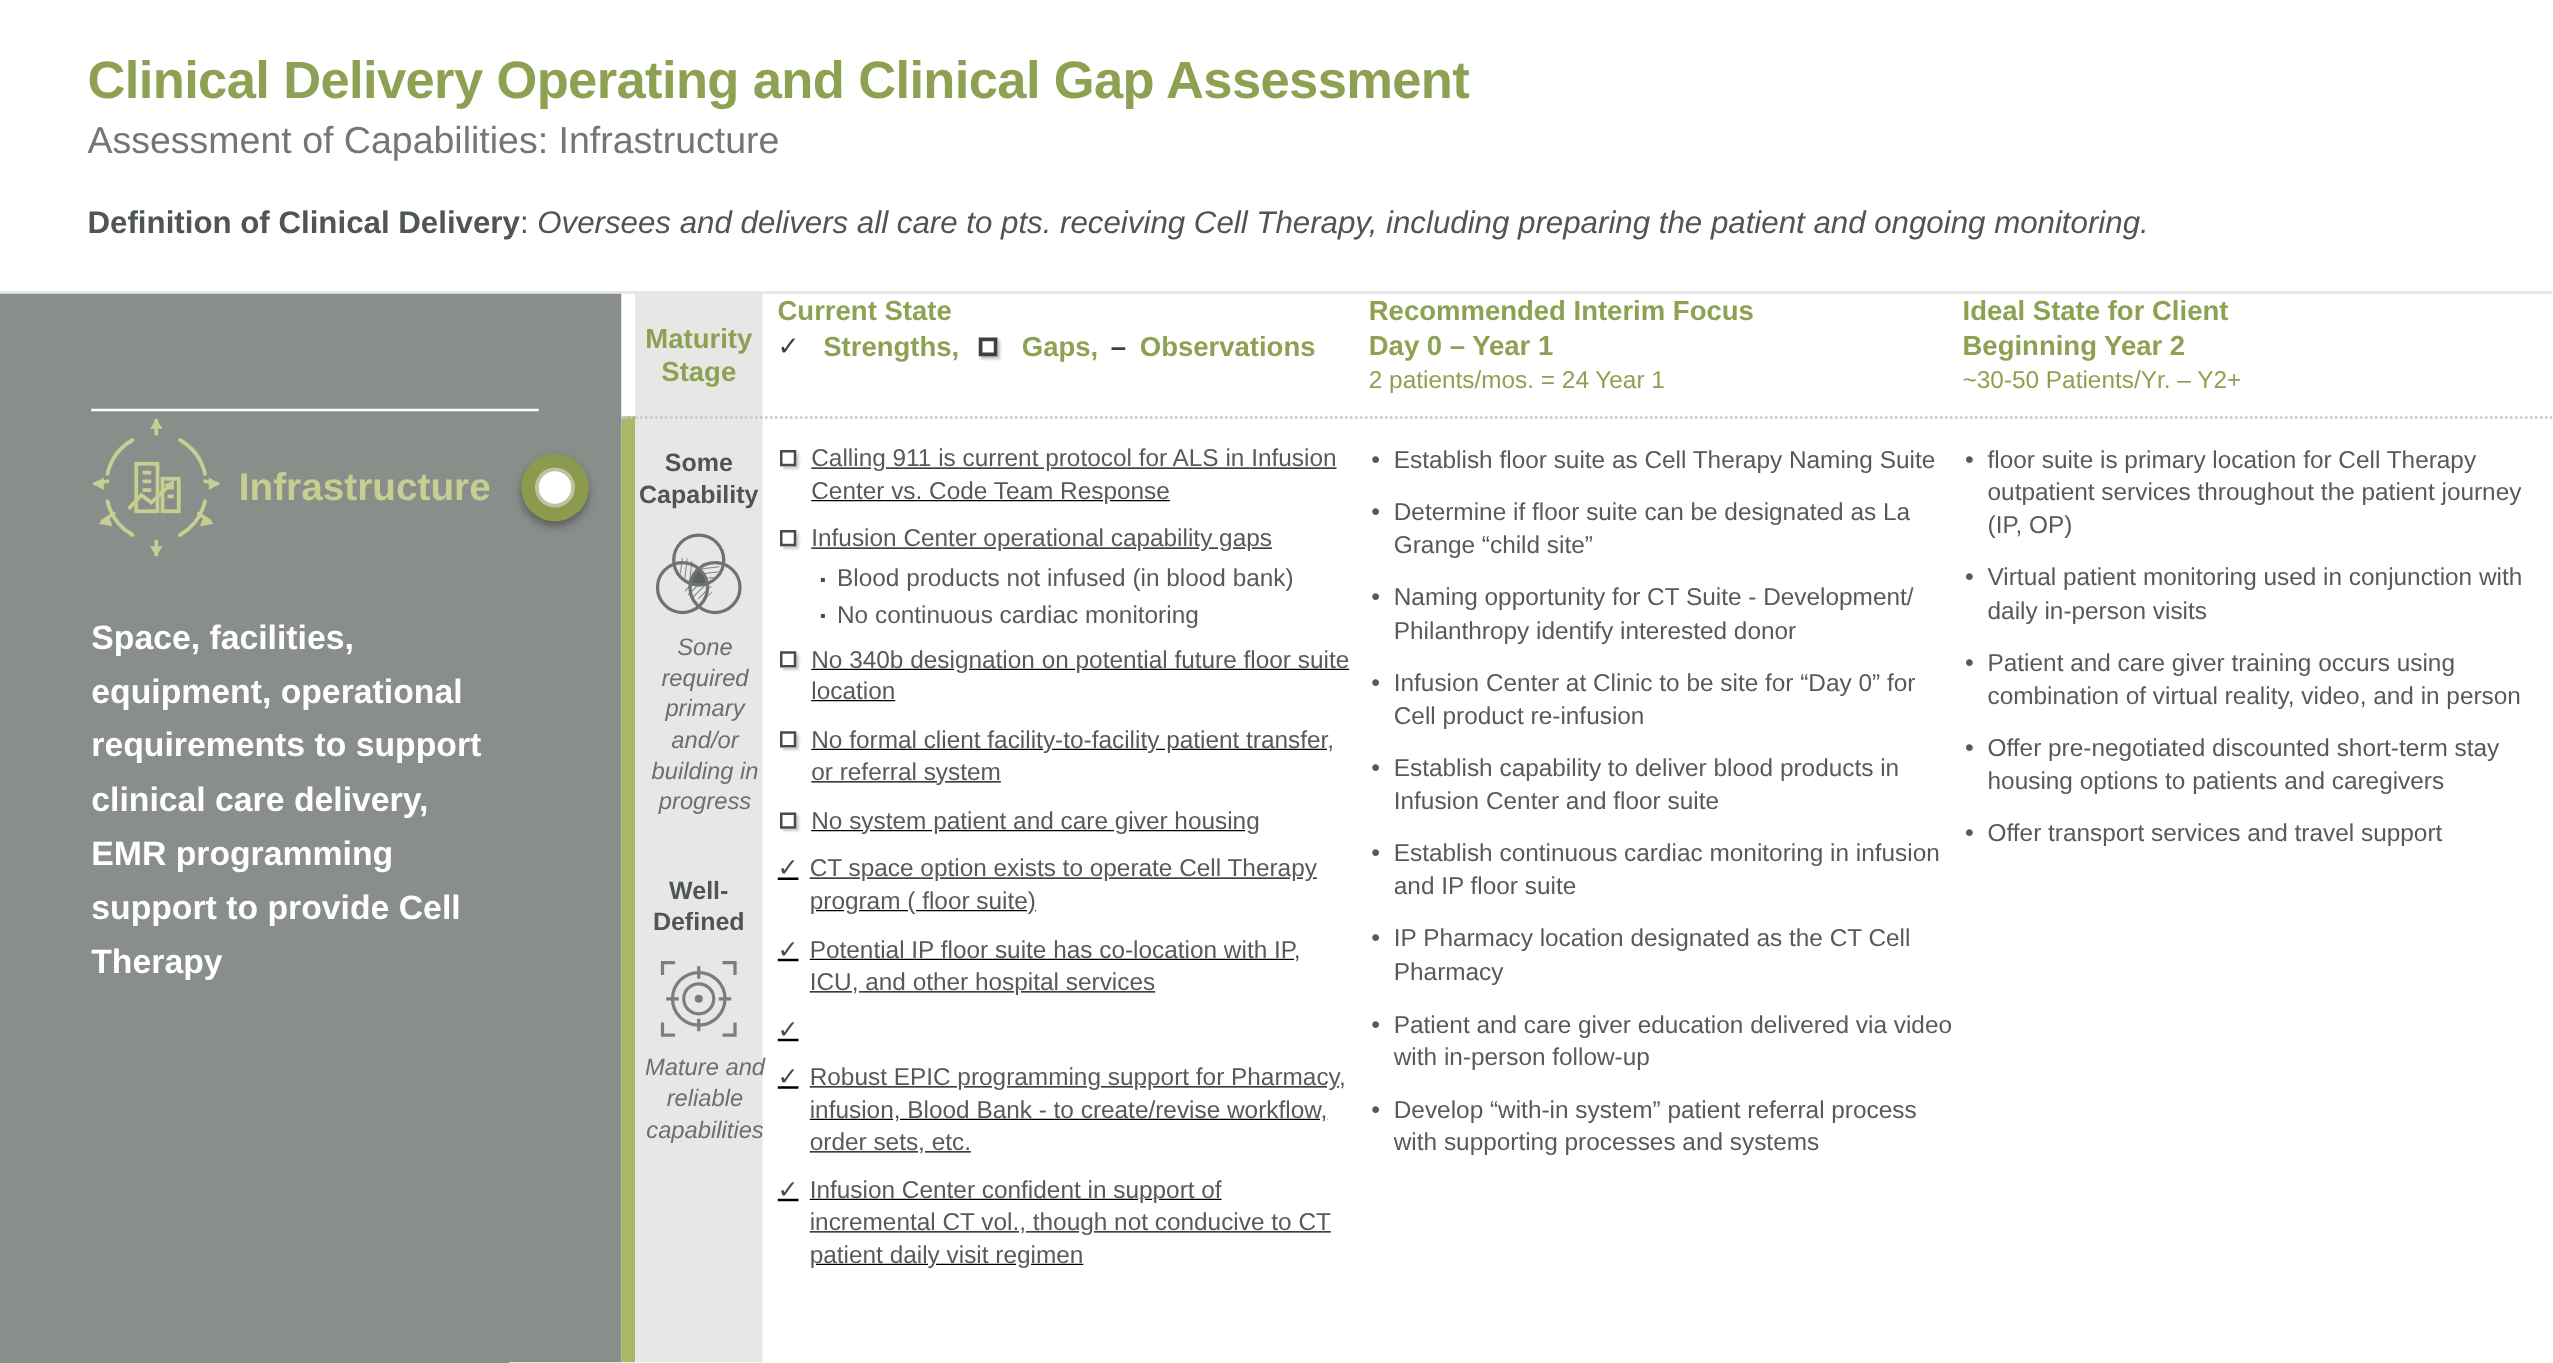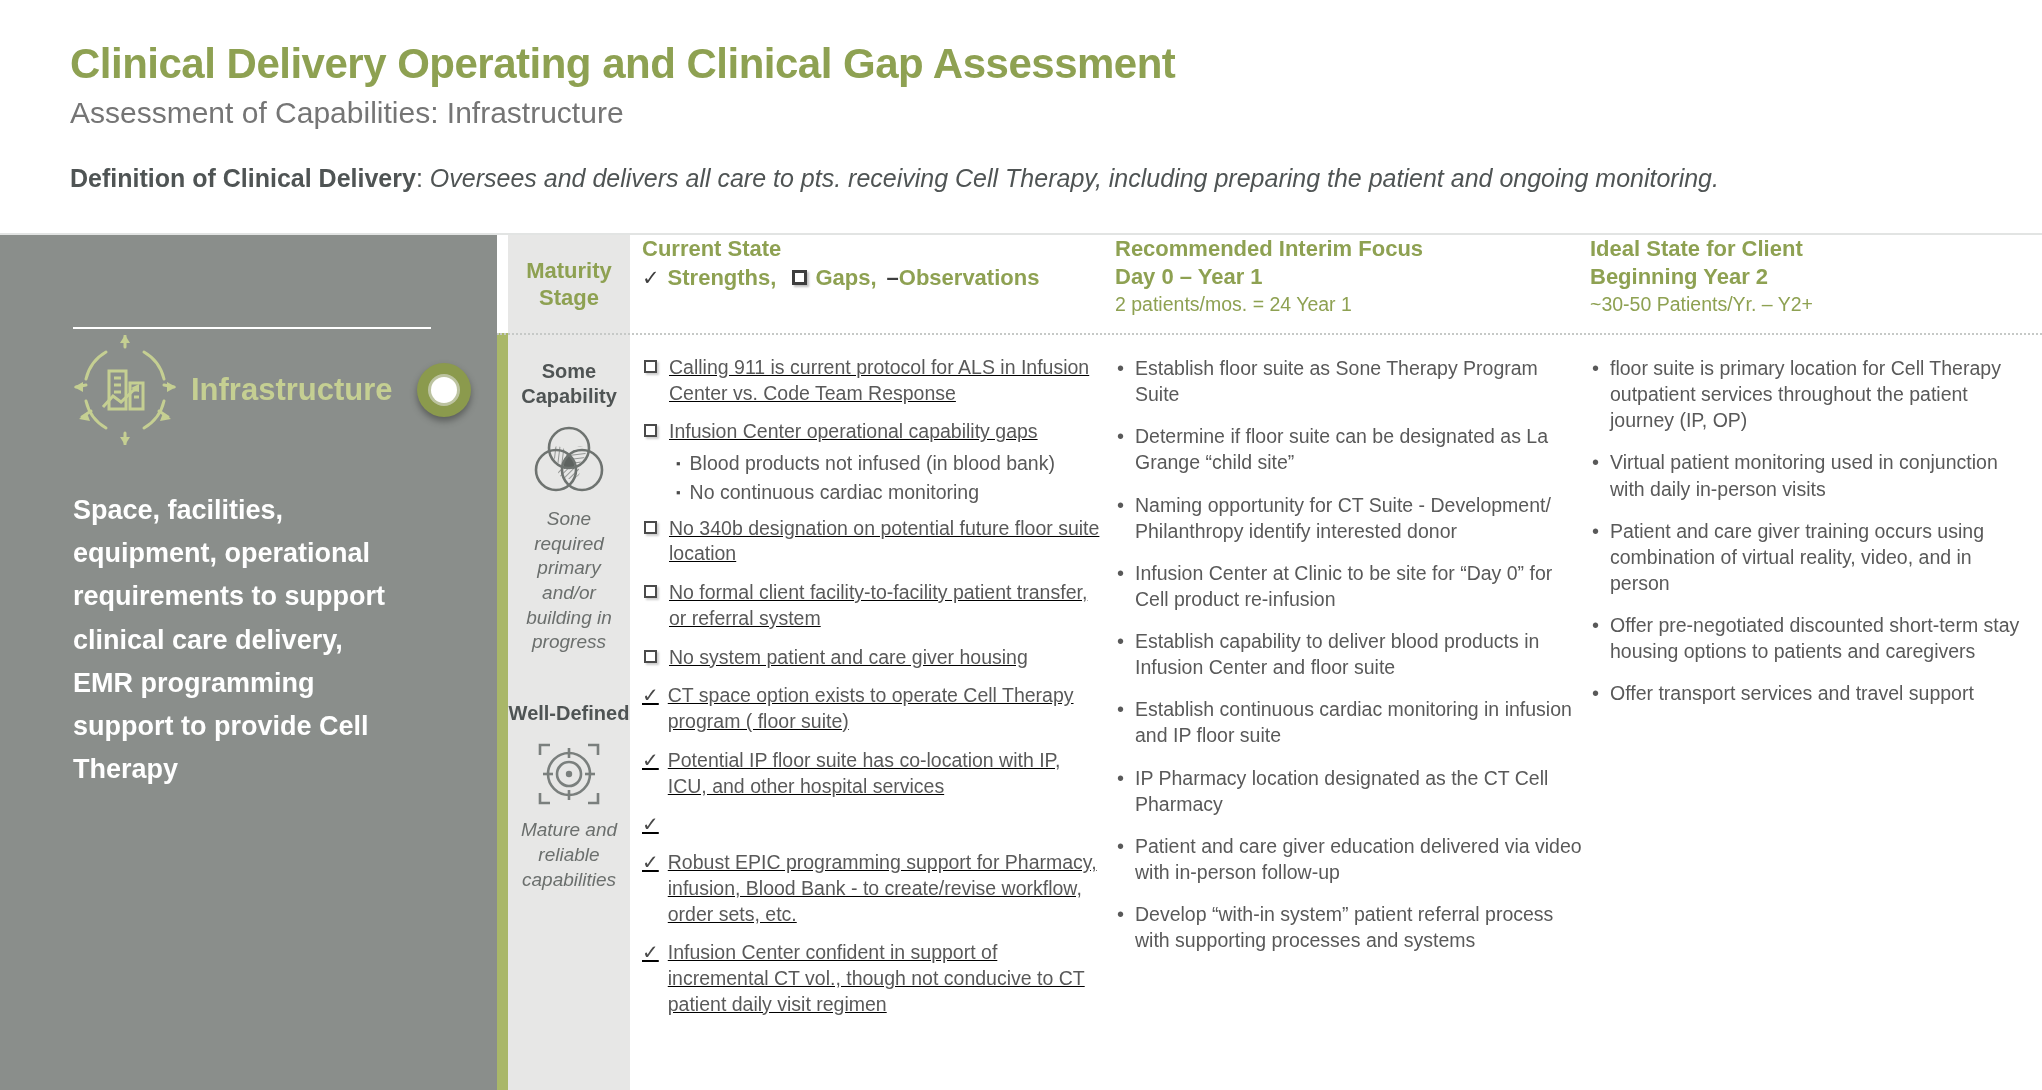--- a/index.html
+++ b/index.html
@@ -45,21 +45,21 @@
     border-radius:50%;background:#fff;transform:translate(-50%,-50%);
     box-shadow:0 0 0 3px rgba(230,230,230,.55);}
   .dim-desc{margin-top:44px;font-size:27px;font-weight:bold;line-height:1.6;width:335px;color:#fff;}
 
   
   .stripe{width:11px;flex:none;height:100%;position:relative;}
   .stripe::after{content:"";position:absolute;left:0;right:0;top:98px;bottom:0;
     background:var(--stripe-olive);}
 
   
-  .maturity{width:122px;flex:none;background:var(--maturity-bg);display:flex;flex-direction:column;}
+  .maturity{width:102px;flex:none;background:var(--maturity-bg);display:flex;flex-direction:column;}
   .m-header{height:98px;flex:none;display:flex;align-items:center;justify-content:center;
     text-align:center;color:var(--accent-olive);font-weight:bold;font-size:22px;line-height:1.25;
     padding:0 6px;}
   .m-body{flex:1;text-align:center;padding-top:26px;}
   .stage-label{font-size:20px;font-weight:bold;color:var(--heading-gray);line-height:1.25;}
   .stage-icon{margin:14px auto 10px auto;display:block;}
   .stage-caption{font-size:19px;font-style:italic;color:#6B6F6D;line-height:1.3;
     width:112px;margin:6px auto 0 auto;}
   .stage2{margin-top:46px;}
 
@@ -72,21 +72,21 @@
   .c-title{color:var(--accent-olive);font-size:22px;font-weight:bold;line-height:1.25;}
   .c-sub{color:var(--accent-olive);font-size:19.5px;margin-top:3px;}
   .c-body{flex:1;padding-top:22px;overflow:hidden;}
 
   
   .legend{display:flex;align-items:center;margin-top:2px;}
   .lg-check{color:#3E3E3E;font-size:21px;margin-right:8px;}
   .lg-box{width:15px;height:15px;border:3px solid #3E3E3E;display:inline-block;
     box-shadow:2px 2px 2px rgba(0,0,0,.25);margin:0 8px 0 16px;}
   .lg-dash{color:#3E3E3E;font-weight:bold;font-size:22px;margin-left:10px;}
-  .lg-label{color:var(--accent-olive);font-size:22px;font-weight:bold;}
+  .lg-label{color:var(--accent-olive);font-size:22px;font-weight:bold;margin-left:11px;}
 
   
   .cs-item{display:flex;margin-bottom:13px;text-decoration:underline;}
   .box-marker{flex:none;width:13px;height:13px;border:2.5px solid #4A4A4A;
     box-shadow:2px 2px 2px rgba(0,0,0,.2);margin:5px 12px 0 2px;}
   .check-marker{flex:none;color:#4A4A4A;font-size:20px;margin-right:9px;line-height:1.25;}
   .cs-text{font-size:19.5px;color:var(--text-gray);line-height:1.32;}
   .cs-sub{display:flex;margin:-7px 0 10px 34px;}
   .sq-marker{flex:none;color:#4A4A4A;font-size:13px;margin:3px 9px 0 0;line-height:1.6;}
 
@@ -259,21 +259,21 @@
     </section>
 
     <section class="col col-interim">
       <div class="c-header">
         <div class="c-title"><span>Recommended Interim Focus</span><br><span>Day 0 – Year 1</span></div>
         <div class="c-sub">2 patients/mos. = 24 Year 1</div>
       </div>
       <div class="c-body">
           <div class="b-item">
             <span class="bullet">•</span>
-            <span class="b-text">Establish floor suite as Sone Therapy Program Suite</span>
+            <span class="b-text">Establish floor suite as Cell Therapy Naming Suite</span>
           </div>
           <div class="b-item">
             <span class="bullet">•</span>
             <span class="b-text">Determine if floor suite can be designated as La Grange “child site”</span>
           </div>
           <div class="b-item">
             <span class="bullet">•</span>
             <span class="b-text">Naming opportunity for CT Suite - Development/ Philanthropy identify interested donor</span>
           </div>
           <div class="b-item">

